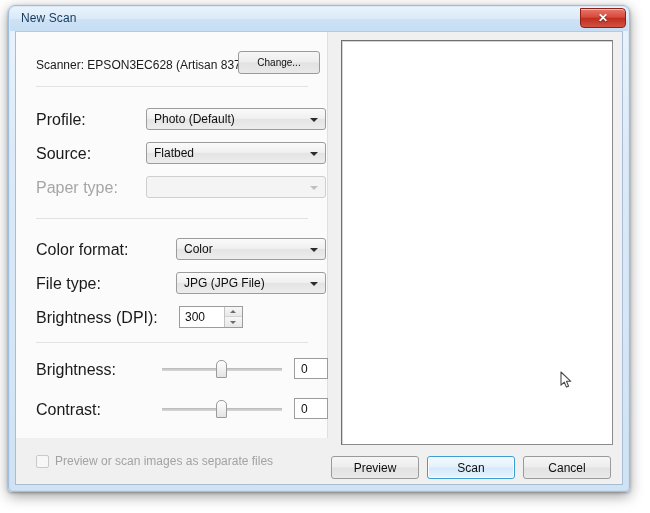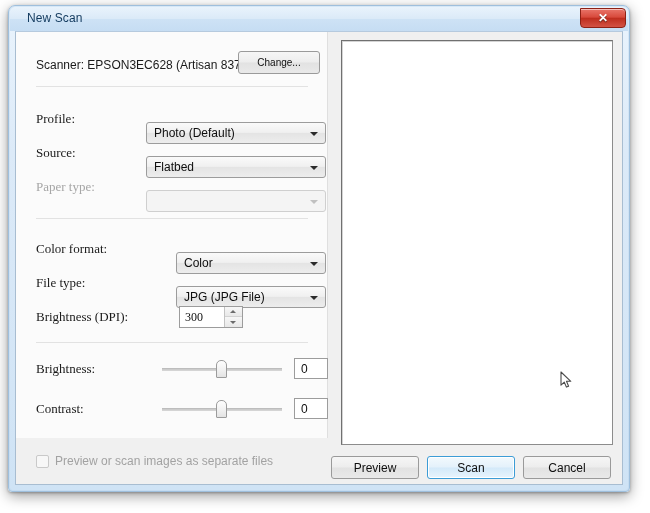--- a/index.html
+++ b/index.html
@@ -38,21 +38,21 @@
   
   #titlebar {
     position: absolute;
     left: 0; top: 0;
     width: 618px; height: 24px;
     border-radius: 6px 6px 0 0;
     background: linear-gradient(to bottom, #e9f3fc 0%, #dbeaf8 48%, #cde2f5 52%, #c6ddf3 100%);
   }
   #title-text {
     position: absolute;
-    left: 17px;
+    left: 11px;
     top: 4px;
     font-size: 12px;
     color: #123a5e;
     letter-spacing: 0.1px;
     white-space: nowrap;
   }
   #close-button {
     position: absolute;
     right: 2px;
     top: 1px;
@@ -106,24 +106,23 @@
   .row {
     position: absolute;
     left: 0;
     width: 312px;
     height: 22px;
   }
   .row-label {
     position: absolute;
     left: 20px;
     top: 3px;
-    font-size: 13px;
+    font-size: 16px;
     color: #1a1a1a;
     white-space: nowrap;
-    font-family: Liberation Serif, serif;
   }
   .row-label.disabled { color: #a6a6a6; }
 
   
   .sep {
     position: absolute;
     left: 20px;
     width: 272px;
     height: 1px;
     background: #e2e2e2;
@@ -161,21 +160,20 @@
     position: absolute;
     left: 130px;
     top: 0;
     width: 180px;
     height: 22px;
     background: linear-gradient(to bottom, #fafafa 0%, #f0f0f0 47%, #e4e4e4 52%, #ededed 100%);
     border: 1px solid #9c9c9c;
     border-radius: 3px;
     box-sizing: border-box;
     cursor: default;
-    margin-top: 14px;
   }
   .combo .combo-text {
     position: absolute;
     left: 7px;
     top: 3px;
     font-size: 12px;
     color: #0e0e0e;
     white-space: nowrap;
   }
   .combo .arrow {
@@ -196,21 +194,20 @@
   
   #dpi-spinner {
     position: absolute;
     left: 163px;
     top: 0;
     width: 64px;
     height: 22px;
     background: #ffffff;
     border: 1px solid #9c9c9c;
     box-sizing: border-box;
-    font-family: Liberation Serif, serif;
   }
   #dpi-value {
     position: absolute;
     left: 5px;
     top: 3px;
     font-size: 12px;
     color: #0e0e0e;
   }
   .spin-btns {
     position: absolute;

